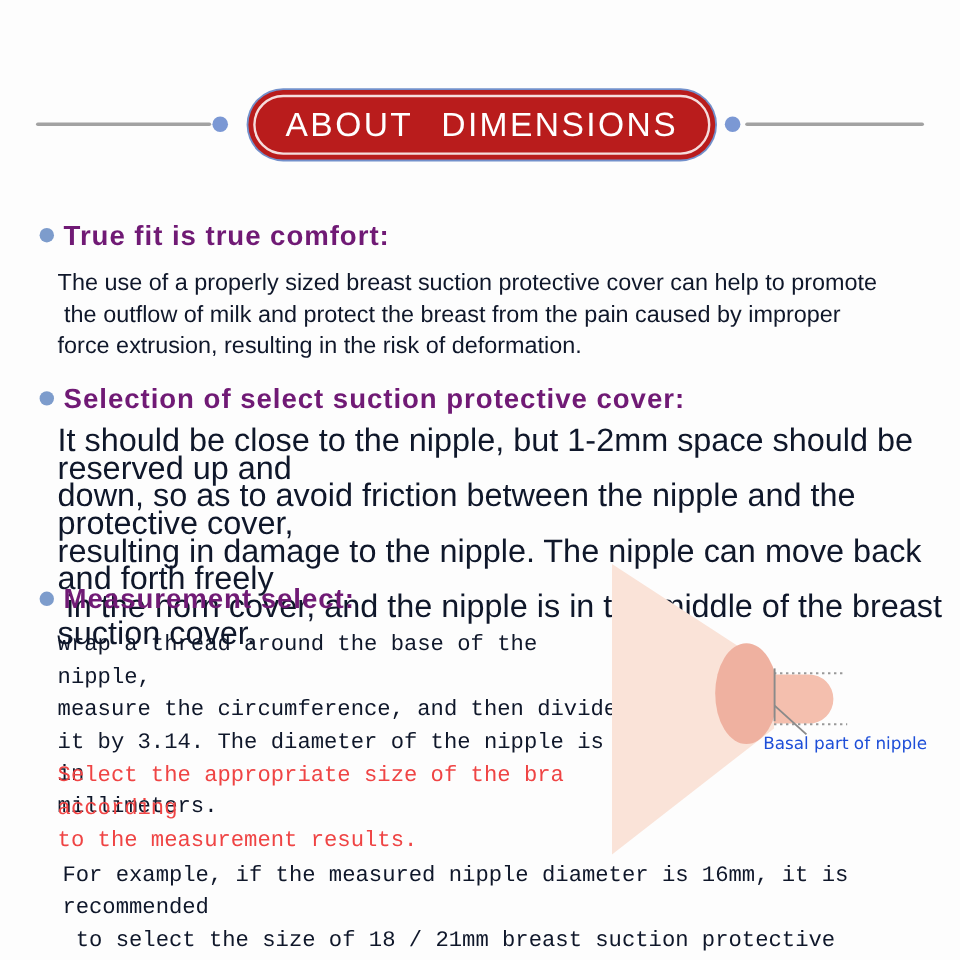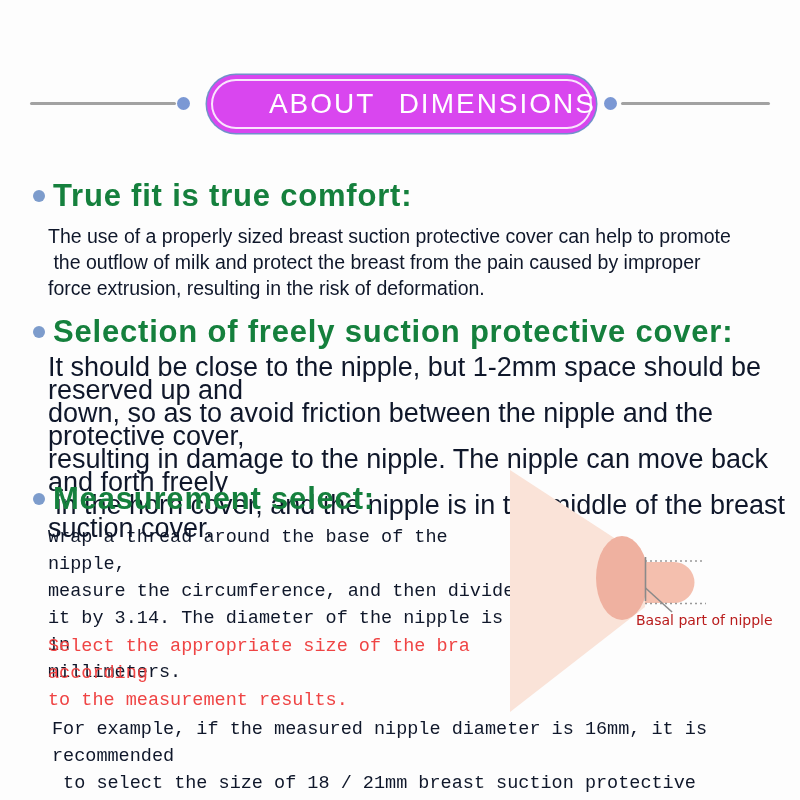--- a/index.html
+++ b/index.html
@@ -10,45 +10,45 @@
 
   
   .hline{position:absolute;height:3px;background:#a2a2a2;border-radius:2px;top:102px}
   .hline.l{left:30px;width:146px}
   .hline.r{left:621px;width:149px}
   .bdot{position:absolute;width:13px;height:13px;border-radius:50%;background:#7b98d4;top:97px}
   .bdot.l{left:177px}
   .bdot.r{left:604px}
   .pill{
     position:absolute;left:207px;top:75px;width:389px;height:58px;
-    background:#d946ef;border-radius:29px;box-shadow:0 0 0 1.5px #7290cb;
-    display:flex;align-items:center;justify-content:flex-end;
+    background:#b91c1c;border-radius:29px;box-shadow:0 0 0 1.5px #7290cb;
+    display:flex;align-items:center;justify-content:center;
   }
   .pill::before{
     content:"";position:absolute;inset:4px;border:2px solid rgba(255,255,255,.85);
     border-radius:25px;pointer-events:none;
   }
   .pill-text{color:#ffffff;font-size:28px;letter-spacing:2px;word-spacing:14px;}
 
   
   .bullet{position:absolute;width:12px;height:12px;border-radius:50%;background:#7d9ccc}
   .heading{
-    position:absolute;font-weight:bold;font-size:31px;letter-spacing:.8px;
-    color:#15803d;white-space:nowrap;line-height:28px;
+    position:absolute;font-weight:bold;font-size:23px;letter-spacing:.8px;
+    color:#701a75;white-space:nowrap;line-height:28px;
   }
   .para{position:absolute;color:#0f172a;white-space:pre-wrap}
   .p-narrowfont{font-size:19.5px;line-height:26px}
   .p-narrowfont2{font-size:27px;line-height:23px}
   .p-roundfont{font-family:Liberation Mono, monospace;font-size:18.5px;line-height:27px}
   .highlight{color:#ef4444}
 
   
   .diagram-svg{position:absolute;left:500px;top:445px;width:300px;height:270px}
   .diagram-label{
-    position:absolute;left:636px;top:612px;color:#b91c1c;
+    position:absolute;left:636px;top:612px;color:#1d4ed8;
     font-family:"DejaVu Sans",sans-serif;font-size:14px;white-space:nowrap;
   }
 </style>
 </head>
 <body>
 
 <div class="hline l"></div>
 <div class="bdot l"></div>
 <div class="pill">
   <span class="pill-text">ABOUT  DIMENSIONS</span>
@@ -56,21 +56,21 @@
 <div class="bdot r"></div>
 <div class="hline r"></div>
 
 <div class="bullet" style="left:33px;top:190px"></div>
 <div class="heading" style="left:53px;top:182px">True fit is true comfort:</div>
 <div class="para p-narrowfont" style="left:48px;top:223px;width:740px">The use of a properly sized breast suction protective cover can help to promote
  the outflow of milk and protect the breast from the pain caused by improper
 force extrusion, resulting in the risk of deformation.</div>
 
 <div class="bullet" style="left:33px;top:326px"></div>
-<div class="heading" style="left:53px;top:318px">Selection of freely suction protective cover:</div>
+<div class="heading" style="left:53px;top:318px">Selection of select suction protective cover:</div>
 <div class="para p-narrowfont2" style="left:48px;top:356px;width:745px">It should be close to the nipple, but 1-2mm space should be reserved up and
 down, so as to avoid friction between the nipple and the protective cover,
 resulting in damage to the nipple. The nipple can move back and forth freely
  in the horn cover, and the nipple is in the middle of the breast suction cover.</div>
 
 <div class="bullet" style="left:33px;top:493px"></div>
 <div class="heading" style="left:53px;top:485px">Measurement select:</div>
 <div class="para p-roundfont" style="left:48px;top:524px;width:470px">Wrap a thread around the base of the nipple,
 measure the circumference, and then divide
 it by 3.14. The diameter of the nipple is in

